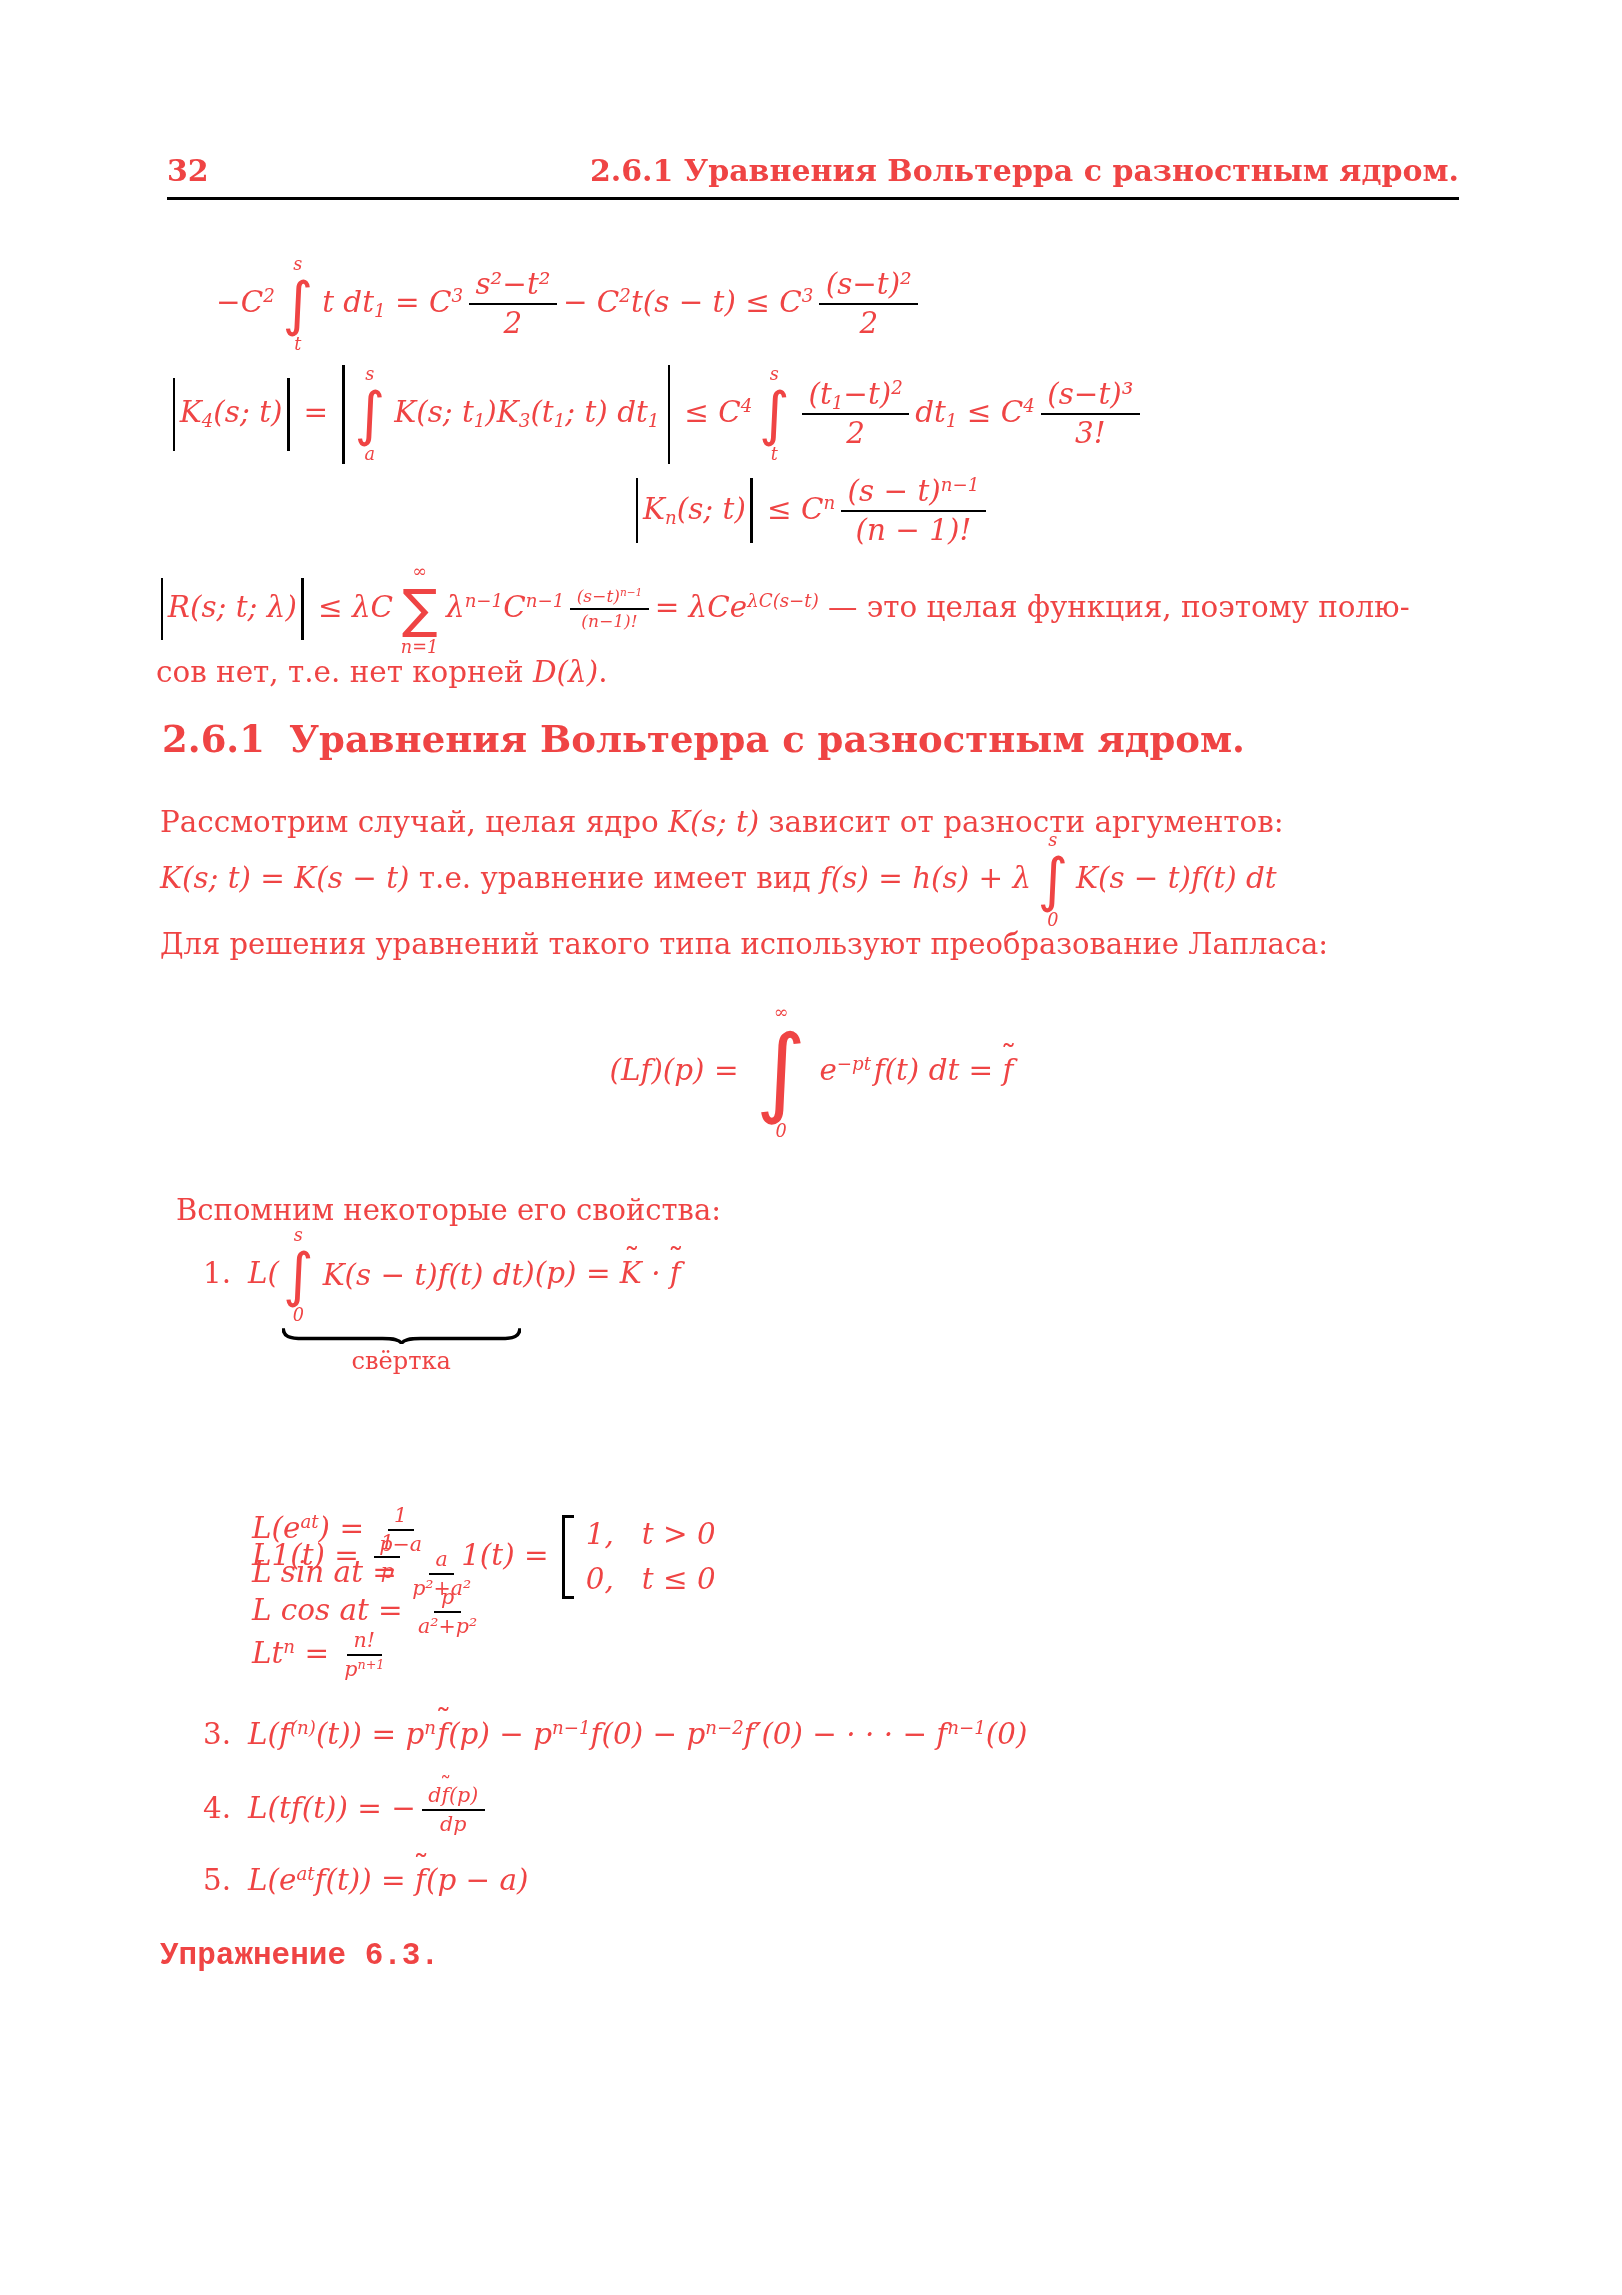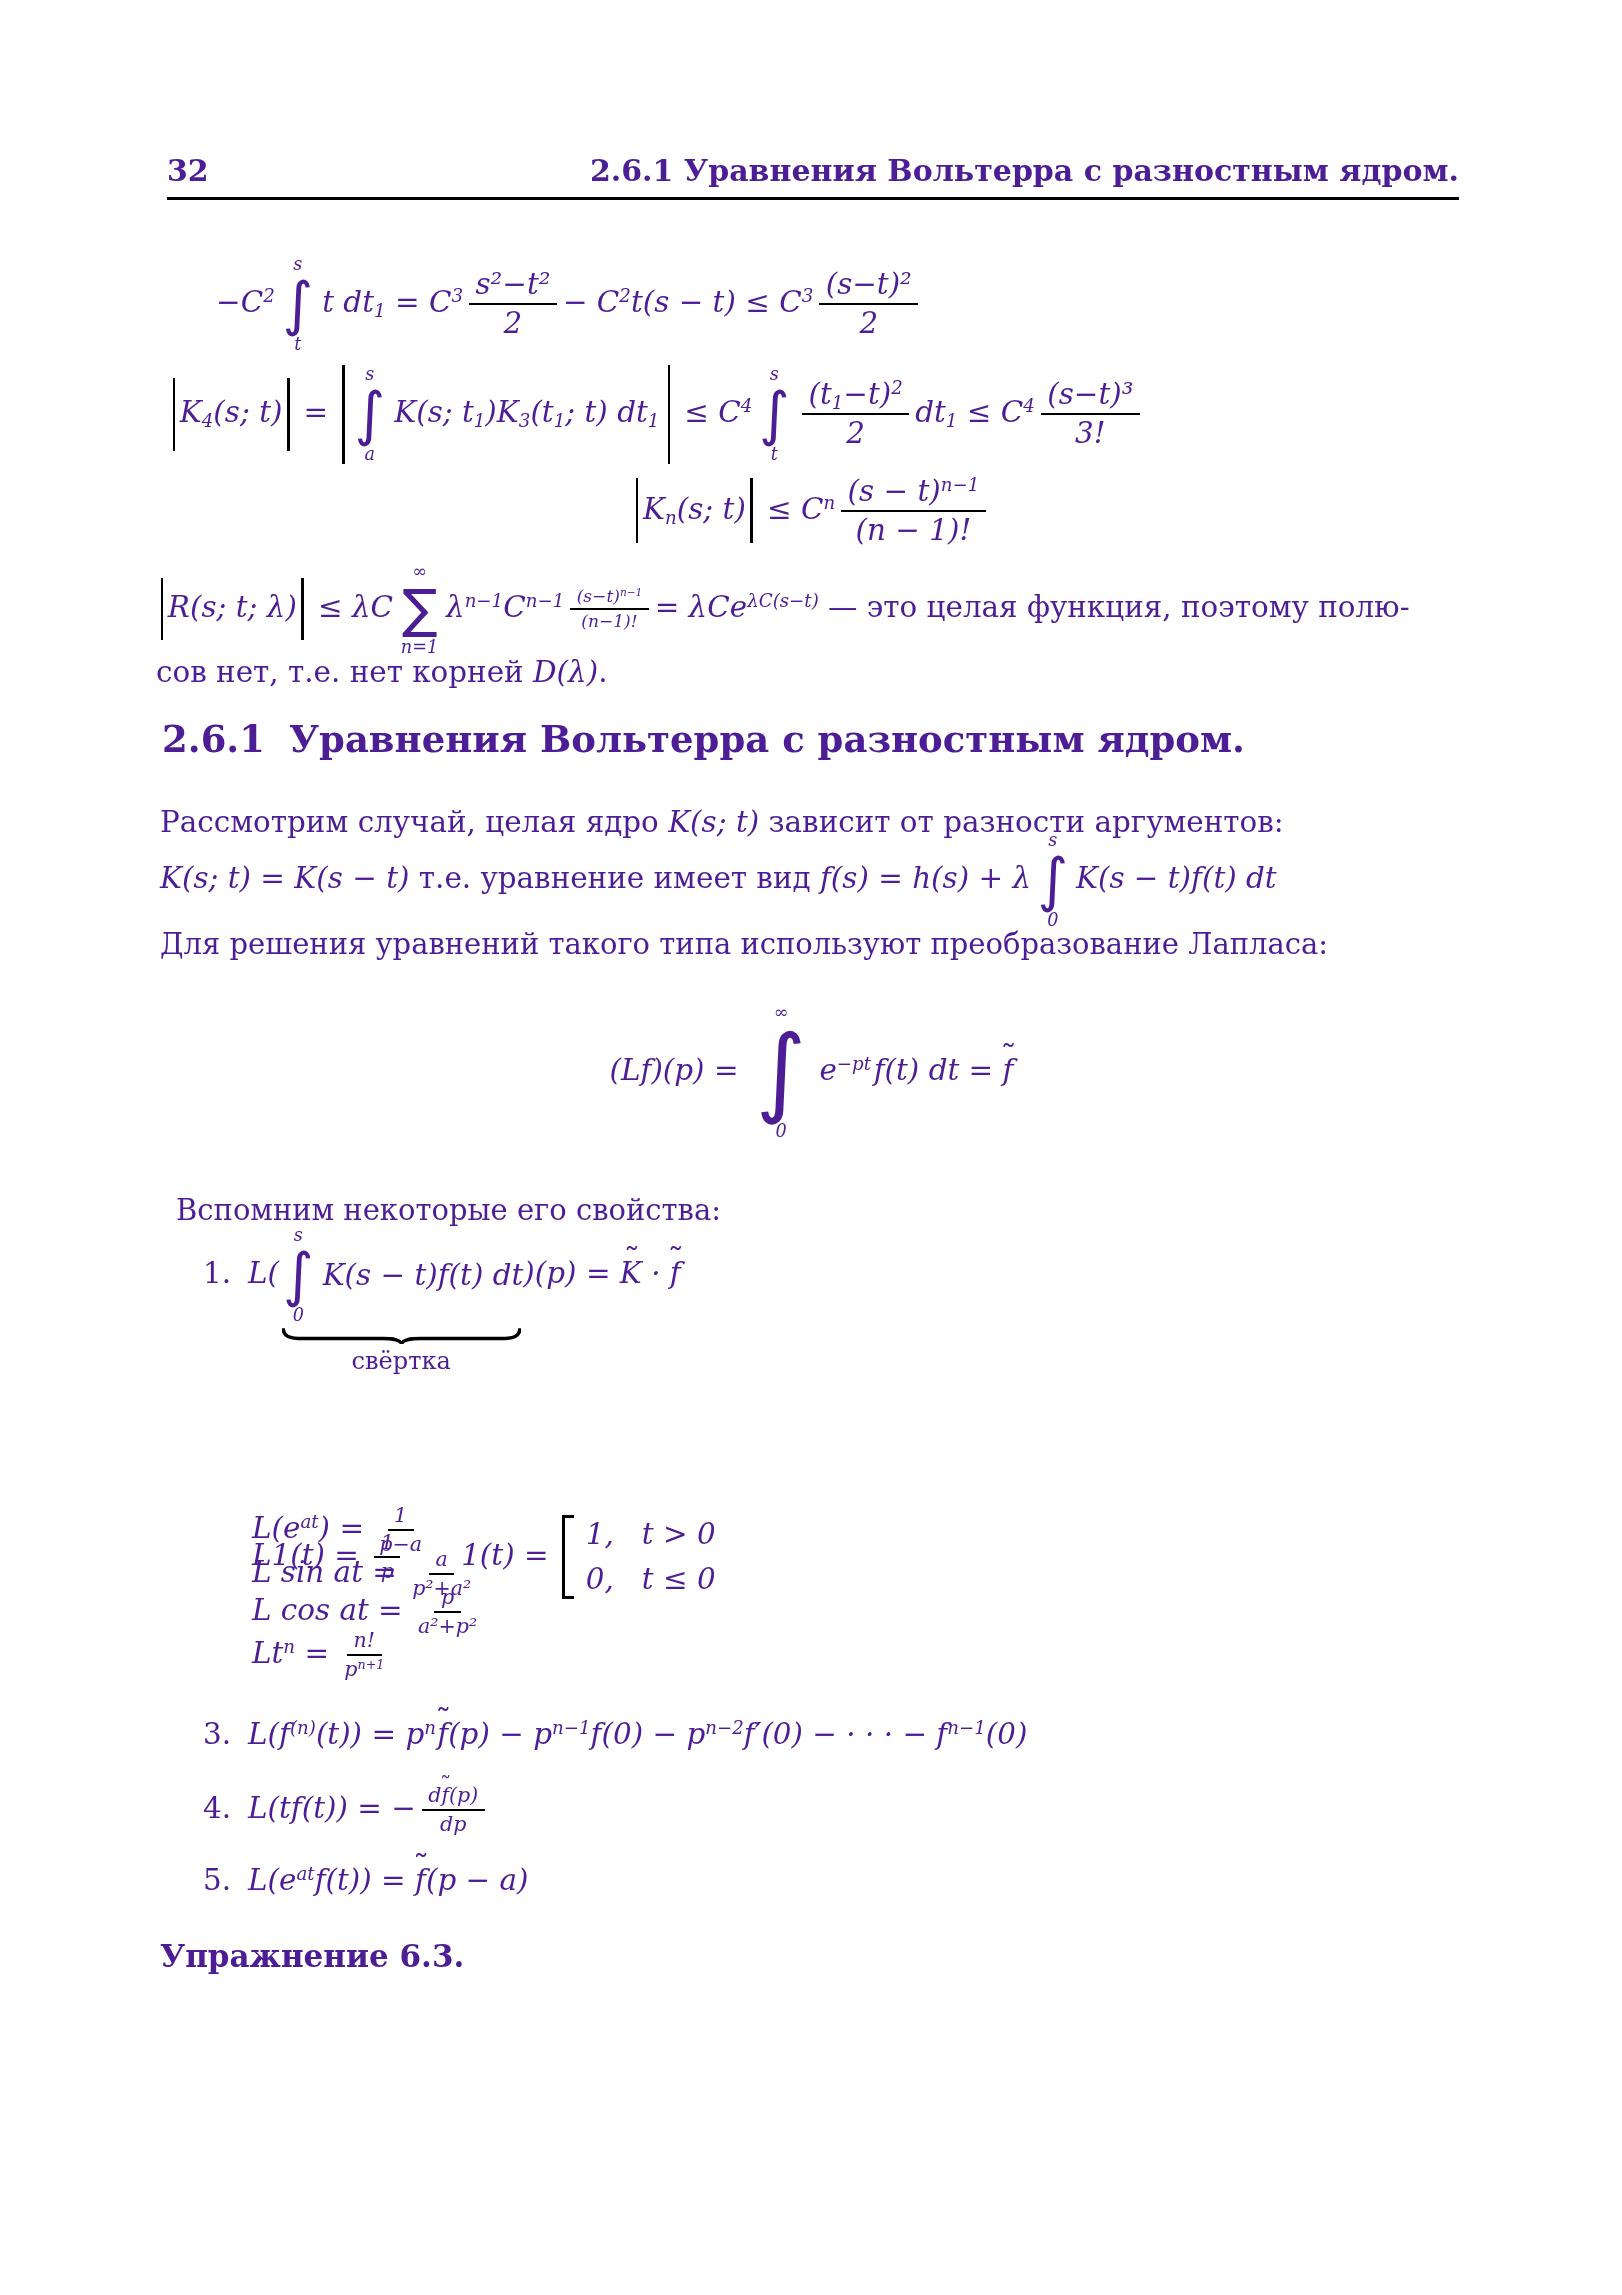--- a/index.html
+++ b/index.html
@@ -1,30 +1,30 @@
 <!DOCTYPE html>
 <html style="font-size:10.5px"><head>
 <meta charset="utf-8">
 <style>
   html,body { margin:0; padding:0; background:#ffffff; }
   .page { position:relative; width:1623px; height:2295px; background:#ffffff;
-          color:#4c1d95; font-family:"DejaVu Serif", serif; font-size:29.4px; overflow:hidden; }
+          color:#ef4444; font-family:"DejaVu Serif", serif; font-size:29.4px; overflow:hidden; }
 
   .abs { position:absolute; }
   .mline { line-height:1.25; white-space:nowrap; }
   .center { left:0; right:0; text-align:center; }
   .textline { font-size:29px; }
 
   .pheader { position:absolute; left:167px; right:164px; top:153px; display:flex;
              justify-content:space-between; align-items:baseline; font-weight:bold; font-size:30px; }
   .hrule { position:absolute; left:167px; right:164px; top:197px; height:3.3px; background:#000; }
 
   .secheading { font-weight:bold; font-size:37px; white-space:nowrap; }
   .secheading .secnum { margin-right:24px; }
-  .exercise { font-weight:bold; font-size:31px; }
+  .exercise { font-weight:bold; font-size:31px;font-family:Liberation Mono, monospace; }
   .inum { margin-right:17px; white-space:pre; font-style:normal; }
 
   
   .mrun { font-style:italic; white-space:pre; }
   .rrun { font-style:normal; white-space:pre; }
   .sup { font-size:0.62em; position:relative; top:-0.55em; display:inline-block; font-style:italic; }
   .sub { font-size:0.62em; position:relative; top:0.28em; display:inline-block; font-style:italic; }
   .sp  { display:inline-block; }
   .vbar { display:inline-block; width:2.6px; background:#000; vertical-align:middle; margin:0 4.6px; }
 

